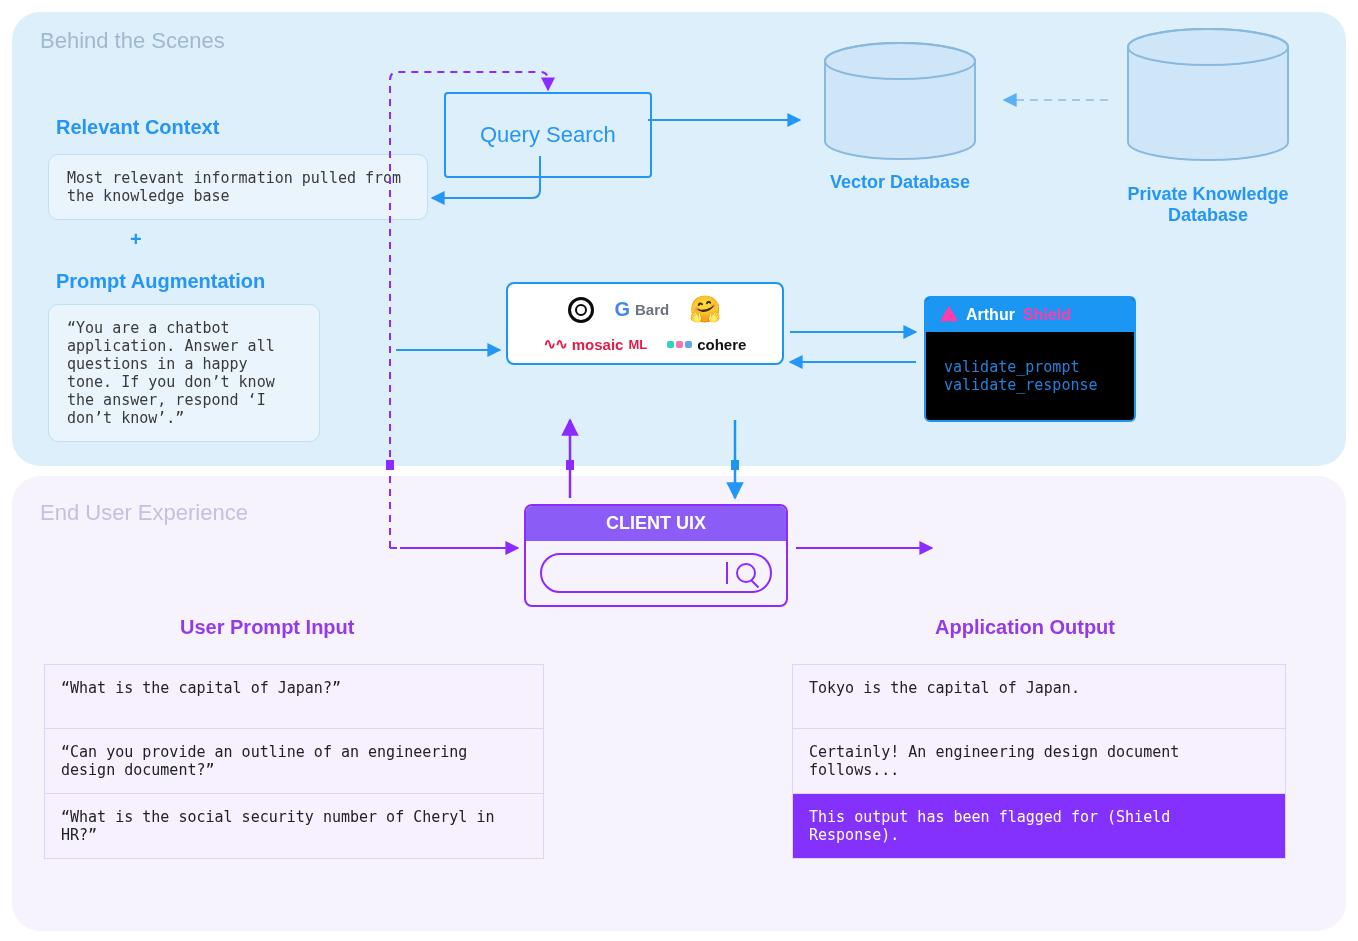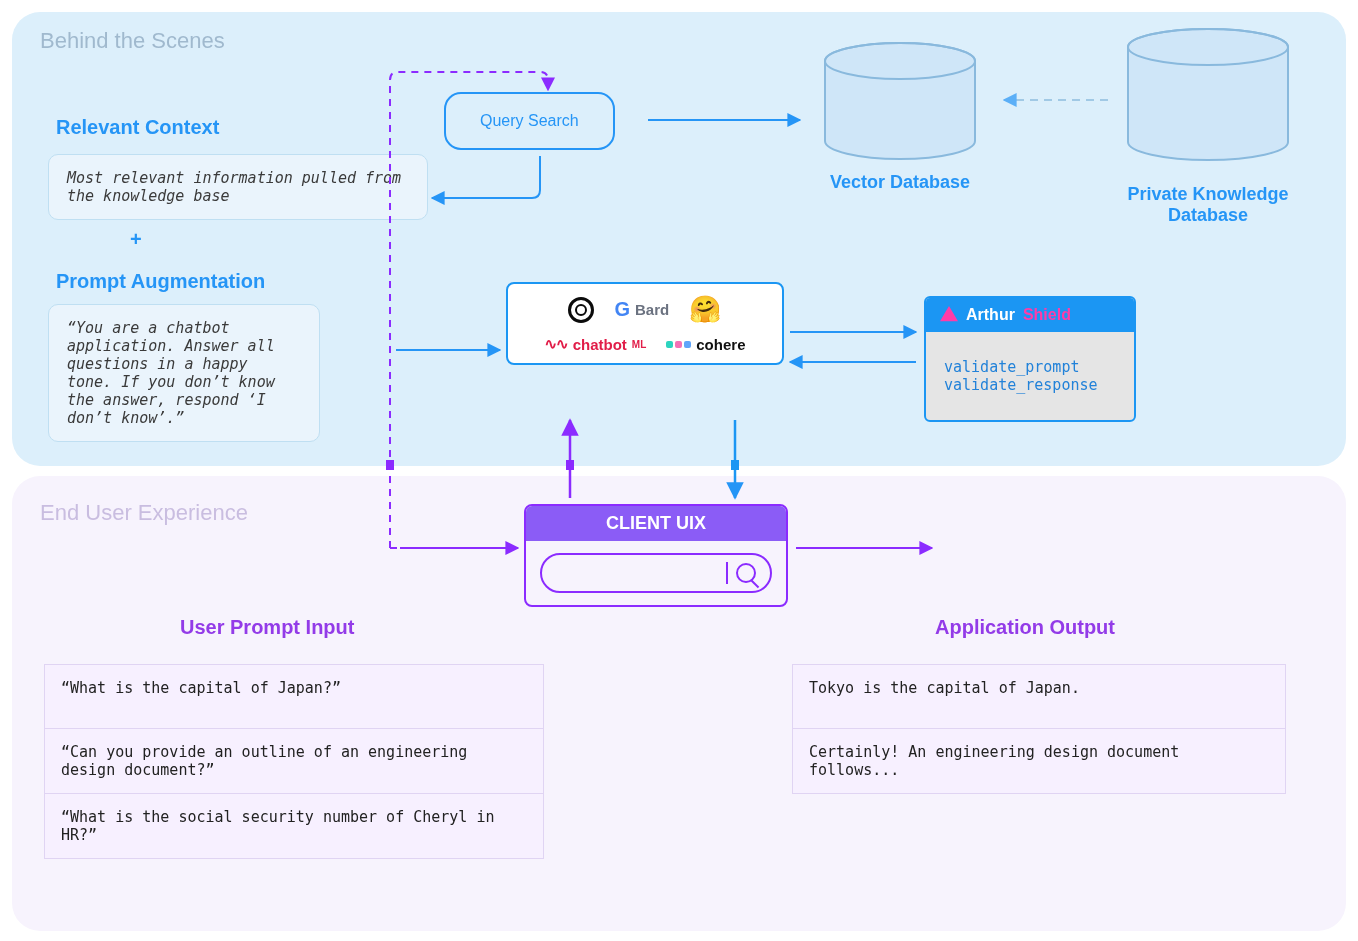--- a/index.html
+++ b/index.html
@@ -16,47 +16,46 @@
 }
 .section-title { position: absolute; font-size: 22px; font-weight: 400; color: #A0B9CE; }
 .section-title.purple { color: #C9BDE0; }
 
 .sub-heading { position: absolute; font-size: 20px; font-weight: 700; color: #2595F6; }
 
 .context-box {
   position: absolute; background: #EAF4FC; border: 1px solid #BFDFF2;
   border-radius: 10px; padding: 14px 18px; font-size: 15px; color: #3a3a3a;
   width: 380px;
-  font-style: italic;
 }
 .plus { position: absolute; font-size: 20px; font-weight: 700; color: #2595F6; }
 
 .query-box {
-  position: absolute; border: 2px solid #2595F6; border-radius: 17px;
-  padding: 18px 34px; background: #DCEFFB; color: #2595F6; font-size: 16px; font-weight: 500;
+  position: absolute; border: 2px solid #2595F6; border-radius: 4px;
+  padding: 28px 34px; background: #DCEFFB; color: #2595F6; font-size: 22px; font-weight: 500;
 }
 
 .cyl-label { position: absolute; font-size: 18px; font-weight: 700; color: #2595F6; text-align: center; }
 
 .llm-panel {
   position: absolute; border: 2px solid #1B96F3; border-radius: 8px; overflow: hidden; background: #fff;
 }
 .llm-header { background: #1B96F3; color: #fff; text-align: center; font-size: 20px; font-weight: 600; padding: 6px 0; }
 .llm-body { padding: 10px 16px; display: flex; flex-wrap: wrap; gap: 10px 20px; align-items: center; justify-content: center; }
 .logo-blob { display: inline-flex; align-items: center; gap: 5px; font-size: 15px; font-weight: 600;}
 .openai-swirl { width: 26px; height: 26px; border-radius: 50%; border: 3px solid #0b0b0b; display:inline-block; position:relative;}
 .openai-swirl::after { content:""; position:absolute; inset:4px; border:2px solid #0b0b0b; border-radius:50%;}
 .bard-g { font-weight:800; font-size:20px;}
 .bard-g .b{color:#4285F4}
 .hf-face{font-size:26px;}
 .mosaic-m{color:#E11D48; font-weight:800; letter-spacing:-1px;}
 .cohere-dots{display:inline-flex;gap:2px;}
 .cohere-dots span{width:7px;height:7px;border-radius:2px;display:inline-block;}
 
-.shield-panel { position:absolute; border:2px solid #1B96F3; border-radius:6px; background:#e5e5e5; overflow:hidden;}
+.shield-panel { position:absolute; border:2px solid #1B96F3; border-radius:6px; background:#000000; overflow:hidden;}
 .shield-header { background:#1B96F3; color:#fff; padding:8px 14px; font-size:16px; font-weight:700; display:flex; align-items:center; gap:8px;}
 .shield-header .pink{color:#FF3CA8;}
 .shield-body { padding:26px 18px; color:#2282D9; font-size:15px;}
 .tri-icon{width:18px;height:18px;display:inline-block; background:#FF3CA8; clip-path: polygon(50% 0, 100% 85%, 0 85%); border-radius:2px;}
 
 .client-panel { position:absolute; border:2px solid #8B2BFF; border-radius:8px; background:#F7F3FD; overflow:hidden;}
 .client-header { background:#8b5cf6; color:#fff; text-align:center; font-size:18px; font-weight:600; padding:7px 0;}
 .client-body { padding:12px 14px;}
 .search-pill { border:2px solid #8B2BFF; border-radius:999px; height:40px; display:flex; align-items:center; justify-content:flex-end; padding:0 14px;}
 .search-pill .mag{width:20px;height:20px;border:2px solid #8B2BFF;border-radius:50%;position:relative;display:inline-block;}
@@ -111,22 +110,22 @@
     <span class="logo-blob">
         <span class="openai-swirl"></span>
       </span>
     <span class="logo-blob">
       <span class="bard-g"><span class="b">G</span></span>
       <span style="color:#6b7280;">Bard</span>
     </span>
     <span class="logo-blob hf-face">🤗</span>
     <span class="logo-blob">
       <span class="mosaic-m">∿∿</span>
-      <span style="color:#E11D48;">chatbot</span>
-        <sup style="color:#E11D48;font-size:10px;">ML</sup>
+      <span style="color:#E11D48;">mosaic</span>
+        <sup style="color:#E11D48;font-size:13px;">ML</sup>
     </span>
     <span class="logo-blob">
       <span class="cohere-dots">
           <span style="background:#2dd4bf"></span>
           <span style="background:#f472b6"></span>
           <span style="background:#60a5fa"></span>
         </span>
       <span style="color:#111;">cohere</span>
     </span>
   </div>
@@ -171,20 +170,23 @@
 </tbody>
   </table>
 
 <table class="io-table mono" style="left:792px; top:664px; width:494px;">
   <tbody>
       <tr>
         <td>Tokyo is the capital of Japan.</td>
       </tr>
   <tr>
         <td>Certainly! An engineering design document follows...</td>
+      </tr>
+  <tr>
+        <td class="flagged">This output has been flagged for (Shield Response).</td>
       </tr>
 </tbody>
   </table>
 
 <svg class="overlay" style="left:0;top:0;" width="1358" height="941">
   <defs>
     <marker id="arr-blue" viewBox="0 0 10 10" refX="9" refY="5" markerWidth="7" markerHeight="7" orient="auto">
       <path d="M0 0 L10 5 L0 10 z" fill="#2595F6"></path>
     </marker>
     <marker id="arr-purple" viewBox="0 0 10 10" refX="9" refY="5" markerWidth="7" markerHeight="7" orient="auto">

